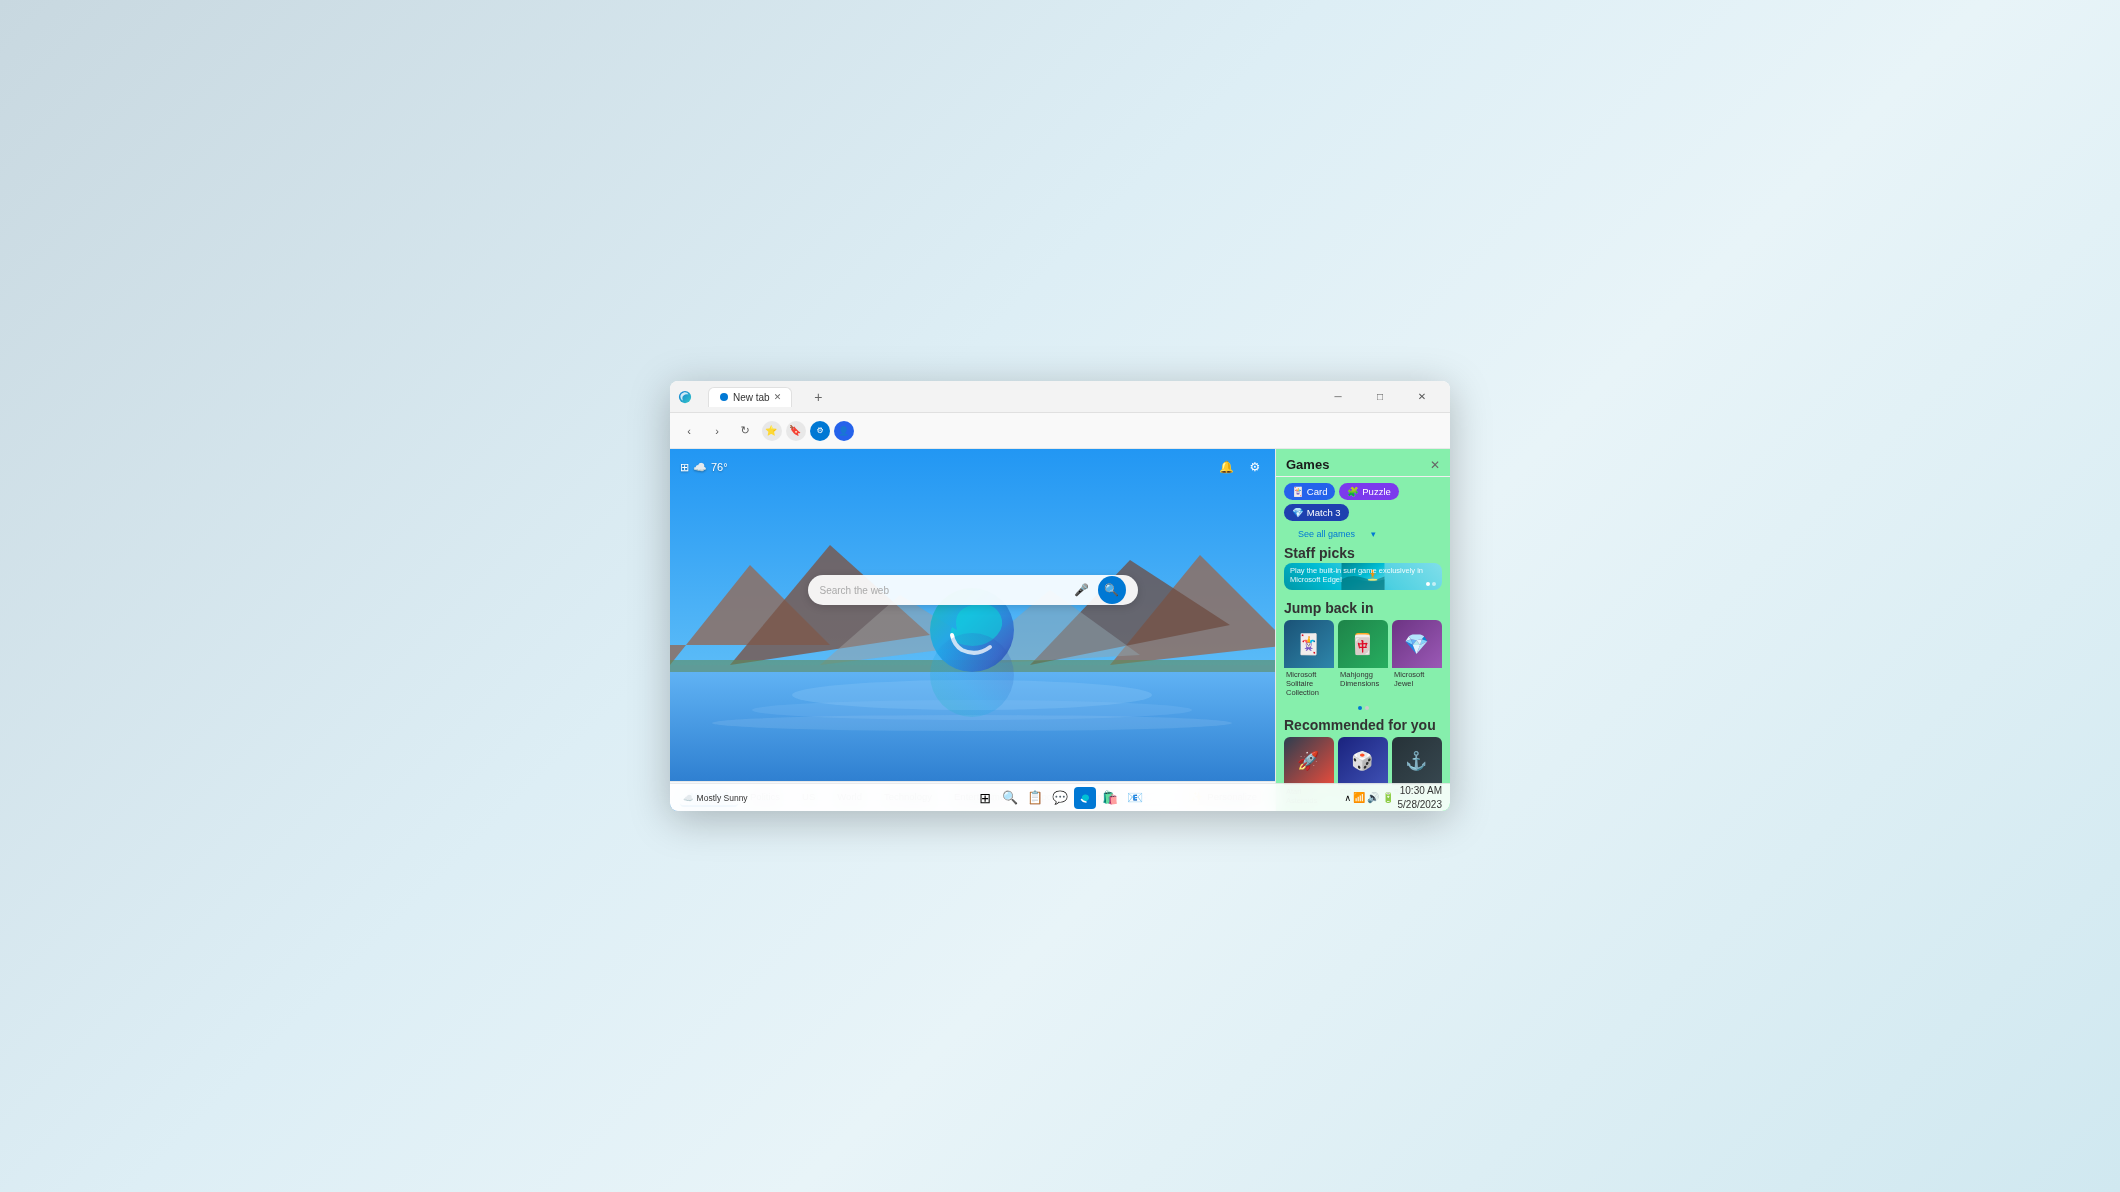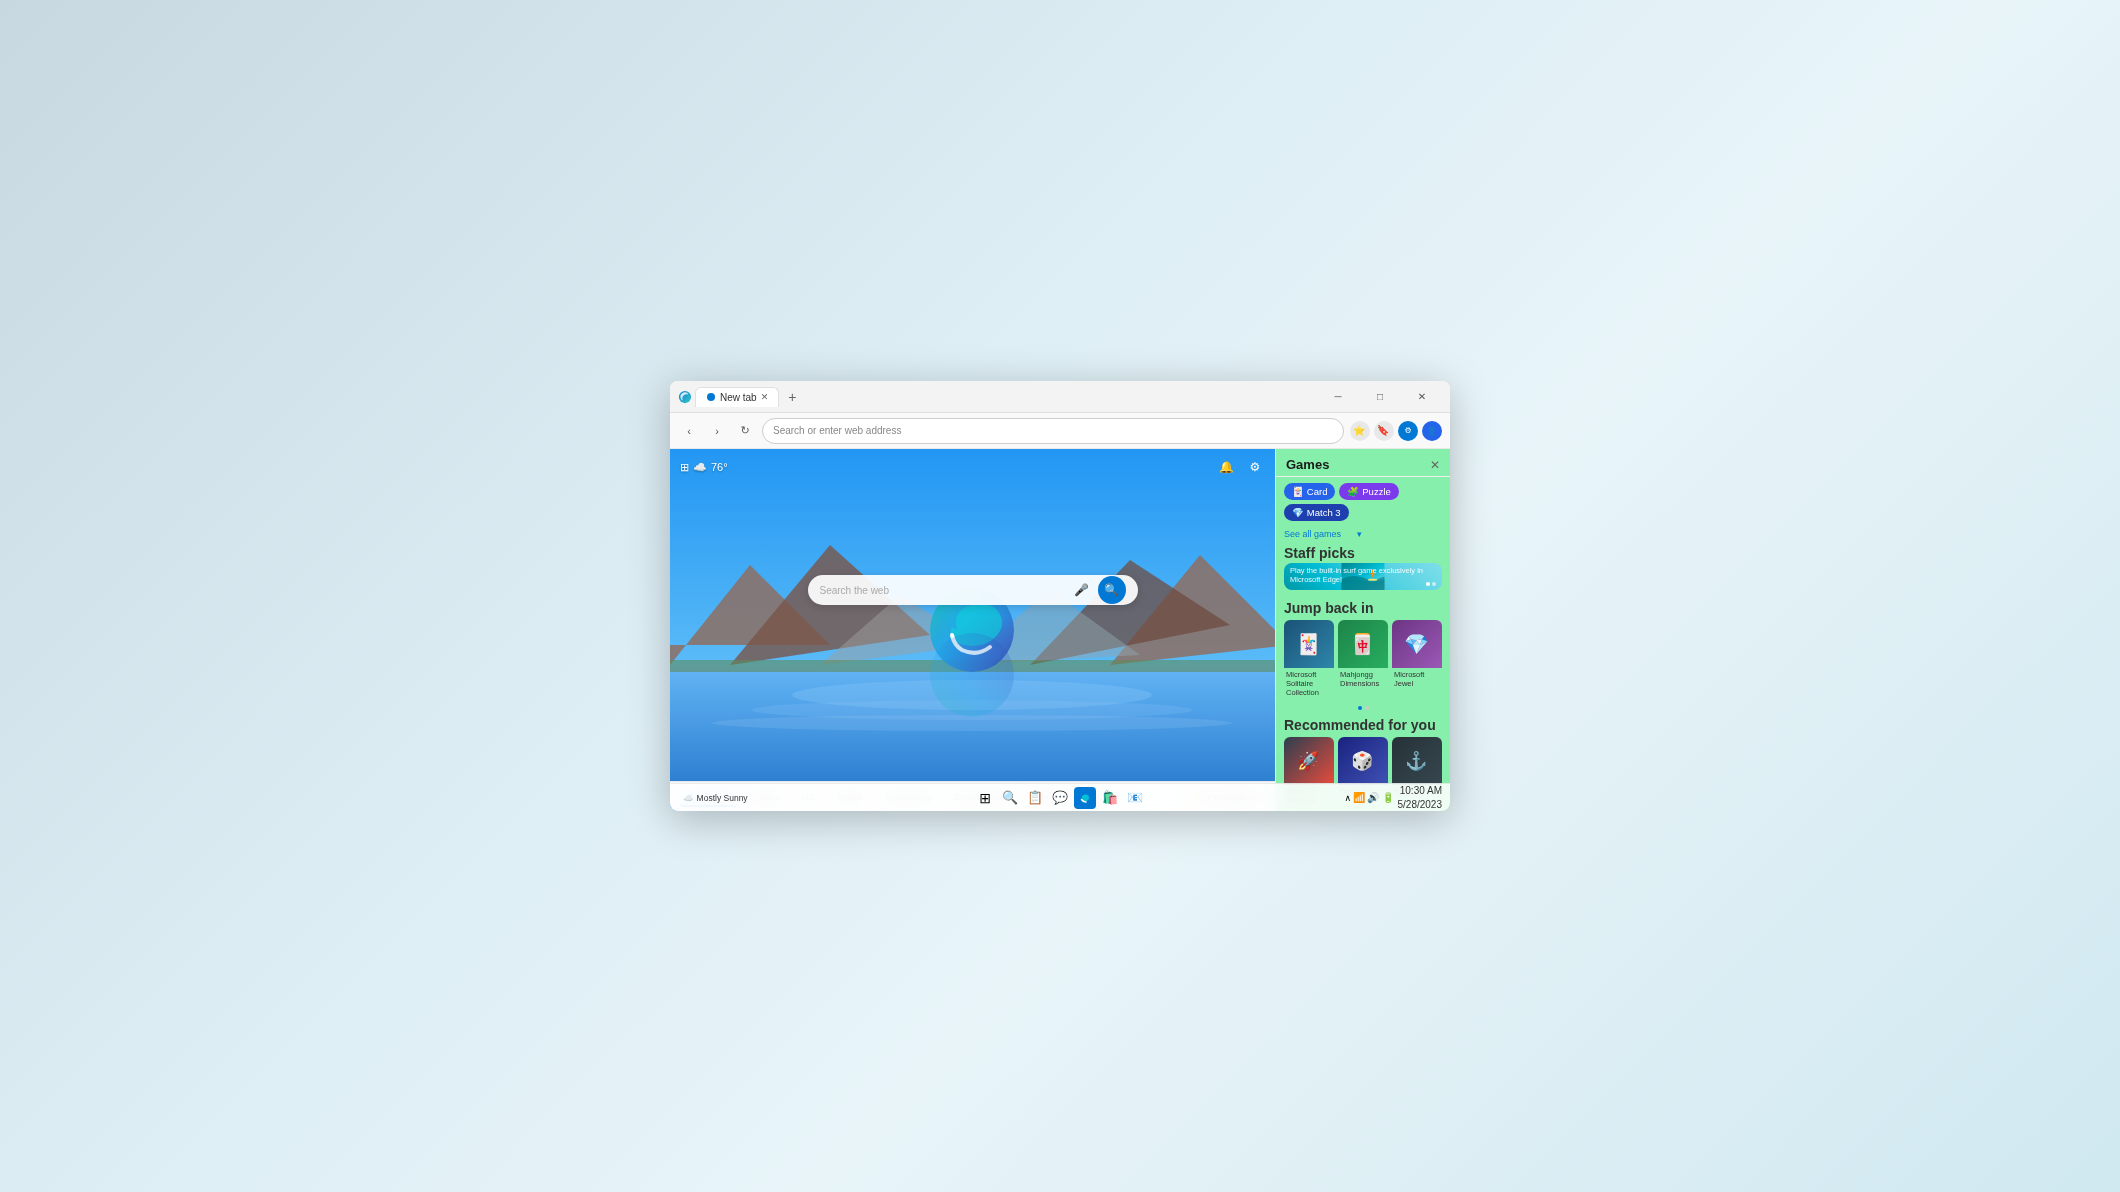--- a/index.html
+++ b/index.html
@@ -34,21 +34,21 @@
       display: flex;
       align-items: center;
       padding: 0 8px;
       gap: 6px;
       border-bottom: 1px solid #e0e0e0;
       flex-shrink: 0;
     }
     .title-bar-left {
       display: flex;
       align-items: center;
-      gap: 3px;
+      gap: 16px;
     }
     .edge-icon-small {
       width: 14px;
       height: 14px;
     }
     .tab {
       background: #fff;
       border-radius: 6px 6px 0 0;
       padding: 4px 10px;
       font-size: 10px;
@@ -342,20 +342,21 @@
       color: #fff;
     }
     .see-all {
       font-size: 9px;
       color: #0078d4;
       padding: 2px 8px;
       cursor: pointer;
       display: flex;
       align-items: center;
       gap: 16px;
+      margin-left: 14px;
     }
 
     
     .section-label {
       font-size: 14px;
       font-weight: 600;
       color: #333;
       padding: 4px 8px 2px;
     }
     .staff-picks-card {
@@ -570,23 +571,20 @@
       <div class="win-btn">─</div>
       <div class="win-btn">□</div>
       <div class="win-btn close">✕</div>
     </div>
   </div>
 
   <div class="address-bar">
     <div class="nav-btn">‹</div>
     <div class="nav-btn">›</div>
     <div class="nav-btn">↻</div>
-    <div class="url-input">
-      <span style="font-size:10px;color:#888;">Search or enter web address</span>
-    </div>
     <div class="address-right">
       <div class="addr-icon" title="Collections">⭐</div>
       <div class="addr-icon" title="Favorites">🔖</div>
       <div class="addr-icon" title="Settings" style="background:#0078d4;color:#fff;font-size:8px;">⚙</div>
       <div class="addr-icon" style="background:#2563eb;color:#fff;font-size:9px;">👤</div>
     </div>
   </div>
 
   <div class="browser-content">
 

